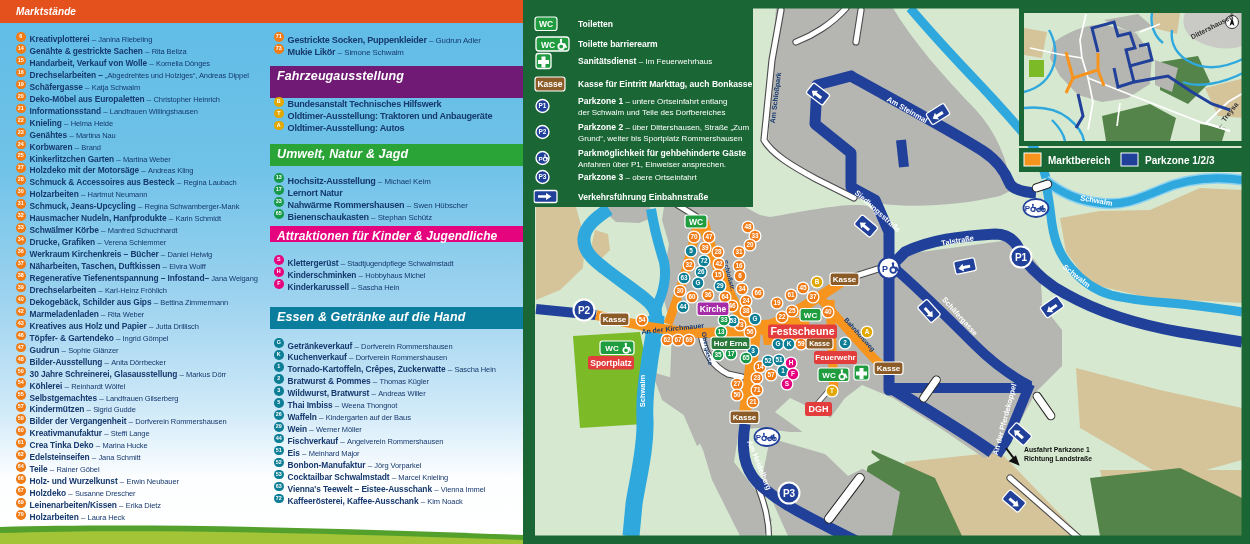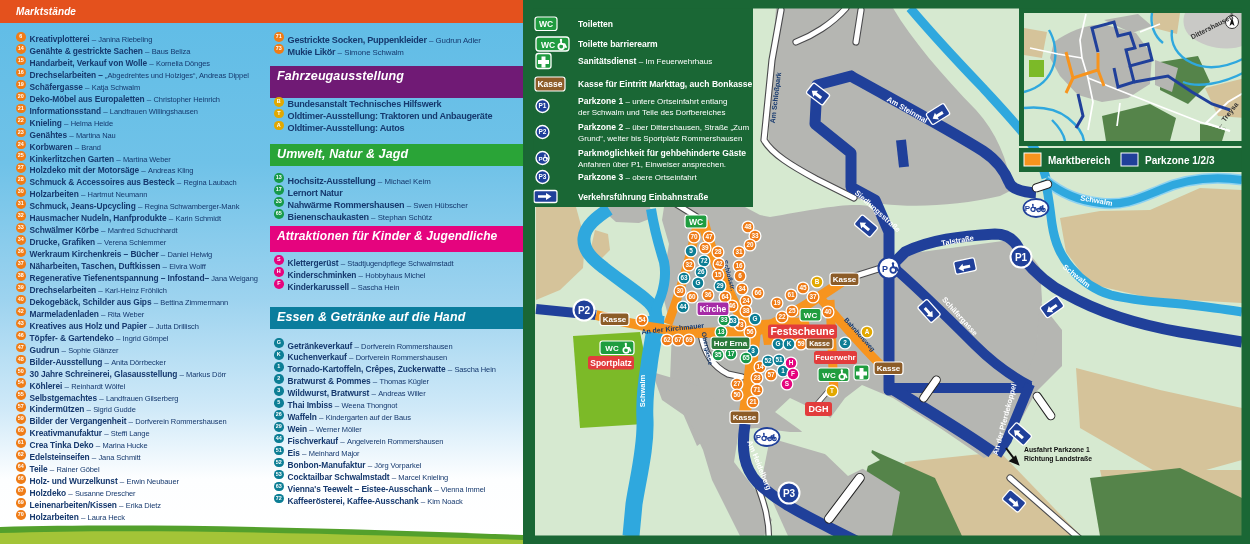--- a/index.html
+++ b/index.html
@@ -13,21 +13,21 @@
 .n.b{font-size:9.1px;letter-spacing:-0.25px}
 .s.b2{font-size:7.9px}
 .s{font-size:7.5px;letter-spacing:-0.1px}
 .hdr{position:absolute;color:#fff;font-weight:bold;font-style:italic;font-size:12.5px;line-height:21px;padding-left:7px;letter-spacing:0.1px}
 </style></head><body>
 
 <div class="hdr" style="left:0;top:0;width:523px;height:23px;background:#e4511d;font-size:10px;line-height:23px;padding-left:16px">Marktstände</div>
 
 <div>
 <div class="row" style="left:16px;top:31.0px"><span class="c" style="background:#ef7c17">6</span><span class="n">Kreativplotterei</span><span class="d"> – </span><span class="s">Janina Riebeling</span></div>
-<div class="row" style="left:16px;top:43.0px"><span class="c" style="background:#ef7c17">14</span><span class="n">Genähte &amp; gestrickte Sachen</span><span class="d"> – </span><span class="s">Baus Beliza</span></div>
+<div class="row" style="left:16px;top:43.0px"><span class="c" style="background:#ef7c17">14</span><span class="n">Genähte &amp; gestrickte Sachen</span><span class="d"> – </span><span class="s">Rita Beliza</span></div>
 <div class="row" style="left:16px;top:54.9px"><span class="c" style="background:#ef7c17">15</span><span class="n">Handarbeit, Verkauf von Wolle</span><span class="d"> – </span><span class="s">Kornelia Dönges</span></div>
 <div class="row" style="left:16px;top:66.9px"><span class="c" style="background:#ef7c17">16</span><span class="n">Drechselarbeiten –</span><span class="d"> </span><span class="s">„Abgedrehtes und Holziges“, Andreas Dippel</span></div>
 <div class="row" style="left:16px;top:78.8px"><span class="c" style="background:#ef7c17">19</span><span class="n">Schäfergasse</span><span class="d"> – </span><span class="s">Katja Schwalm</span></div>
 <div class="row" style="left:16px;top:90.8px"><span class="c" style="background:#ef7c17">20</span><span class="n">Deko-Möbel aus Europaletten</span><span class="d"> – </span><span class="s">Christopher Heinrich</span></div>
 <div class="row" style="left:16px;top:102.7px"><span class="c" style="background:#ef7c17">21</span><span class="n">Informationsstand</span><span class="d"> – </span><span class="s">Landfrauen Willingshausen</span></div>
 <div class="row" style="left:16px;top:114.7px"><span class="c" style="background:#ef7c17">22</span><span class="n">Knieling</span><span class="d"> – </span><span class="s">Helma Heide</span></div>
 <div class="row" style="left:16px;top:126.6px"><span class="c" style="background:#ef7c17">23</span><span class="n">Genähtes</span><span class="d"> – </span><span class="s">Martina Nau</span></div>
 <div class="row" style="left:16px;top:138.6px"><span class="c" style="background:#ef7c17">24</span><span class="n">Korbwaren</span><span class="d"> – </span><span class="s">Brand</span></div>
 <div class="row" style="left:16px;top:150.5px"><span class="c" style="background:#ef7c17">25</span><span class="n">Kinkerlitzchen Garten</span><span class="d"> – </span><span class="s">Martina Weber</span></div>
 <div class="row" style="left:16px;top:162.4px"><span class="c" style="background:#ef7c17">27</span><span class="n">Holzdeko mit der Motorsäge</span><span class="d"> – </span><span class="s">Andreas Kling</span></div>
@@ -77,21 +77,21 @@
 
 <div class="hdr" style="left:270px;top:144px;width:253px;height:21.5px;background:#2aa437">Umwelt, Natur &amp; Jagd</div>
 
 <div>
 <div class="row" style="left:274px;top:172.5px"><span class="c" style="background:#17994a">13</span><span class="n b">Hochsitz-Ausstellung</span><span class="d"> – </span><span class="s b2">Michael Keim</span></div>
 <div class="row" style="left:274px;top:184.5px"><span class="c" style="background:#17994a">17</span><span class="n b">Lernort Natur</span></div>
 <div class="row" style="left:274px;top:196.5px"><span class="c" style="background:#17994a">33</span><span class="n b">Nahwärme Rommershausen</span><span class="d"> – </span><span class="s b2">Swen Hübscher</span></div>
 <div class="row" style="left:274px;top:208.5px"><span class="c" style="background:#17994a">65</span><span class="n b">Bienenschaukasten</span><span class="d"> – </span><span class="s b2">Stephan Schütz</span></div>
 </div>
 
-<div class="hdr" style="left:270px;top:226px;width:253px;height:26px;background:#e5047e;font-size:12px">Attraktionen für Kinder &amp; Jugendliche</div>
+<div class="hdr" style="left:270px;top:226px;width:253px;height:16px;background:#e5047e;font-size:12px">Attraktionen für Kinder &amp; Jugendliche</div>
 
 <div>
 <div class="row" style="left:274px;top:254.5px"><span class="c" style="background:#e5047e">S</span><span class="n">Klettergerüst</span><span class="d"> – </span><span class="s">Stadtjugendpflege Schwalmstadt</span></div>
 <div class="row" style="left:274px;top:266.5px"><span class="c" style="background:#e5047e">H</span><span class="n">Kinderschminken</span><span class="d"> – </span><span class="s">Hobbyhaus Michel</span></div>
 <div class="row" style="left:274px;top:278.5px"><span class="c" style="background:#e5047e">F</span><span class="n">Kinderkarussell</span><span class="d"> – </span><span class="s">Sascha Hein</span></div>
 </div>
 
 <div class="hdr" style="left:270px;top:307px;width:253px;height:21.5px;background:#0b7d9d">Essen &amp; Getränke auf die Hand</div>
 
 <div>

